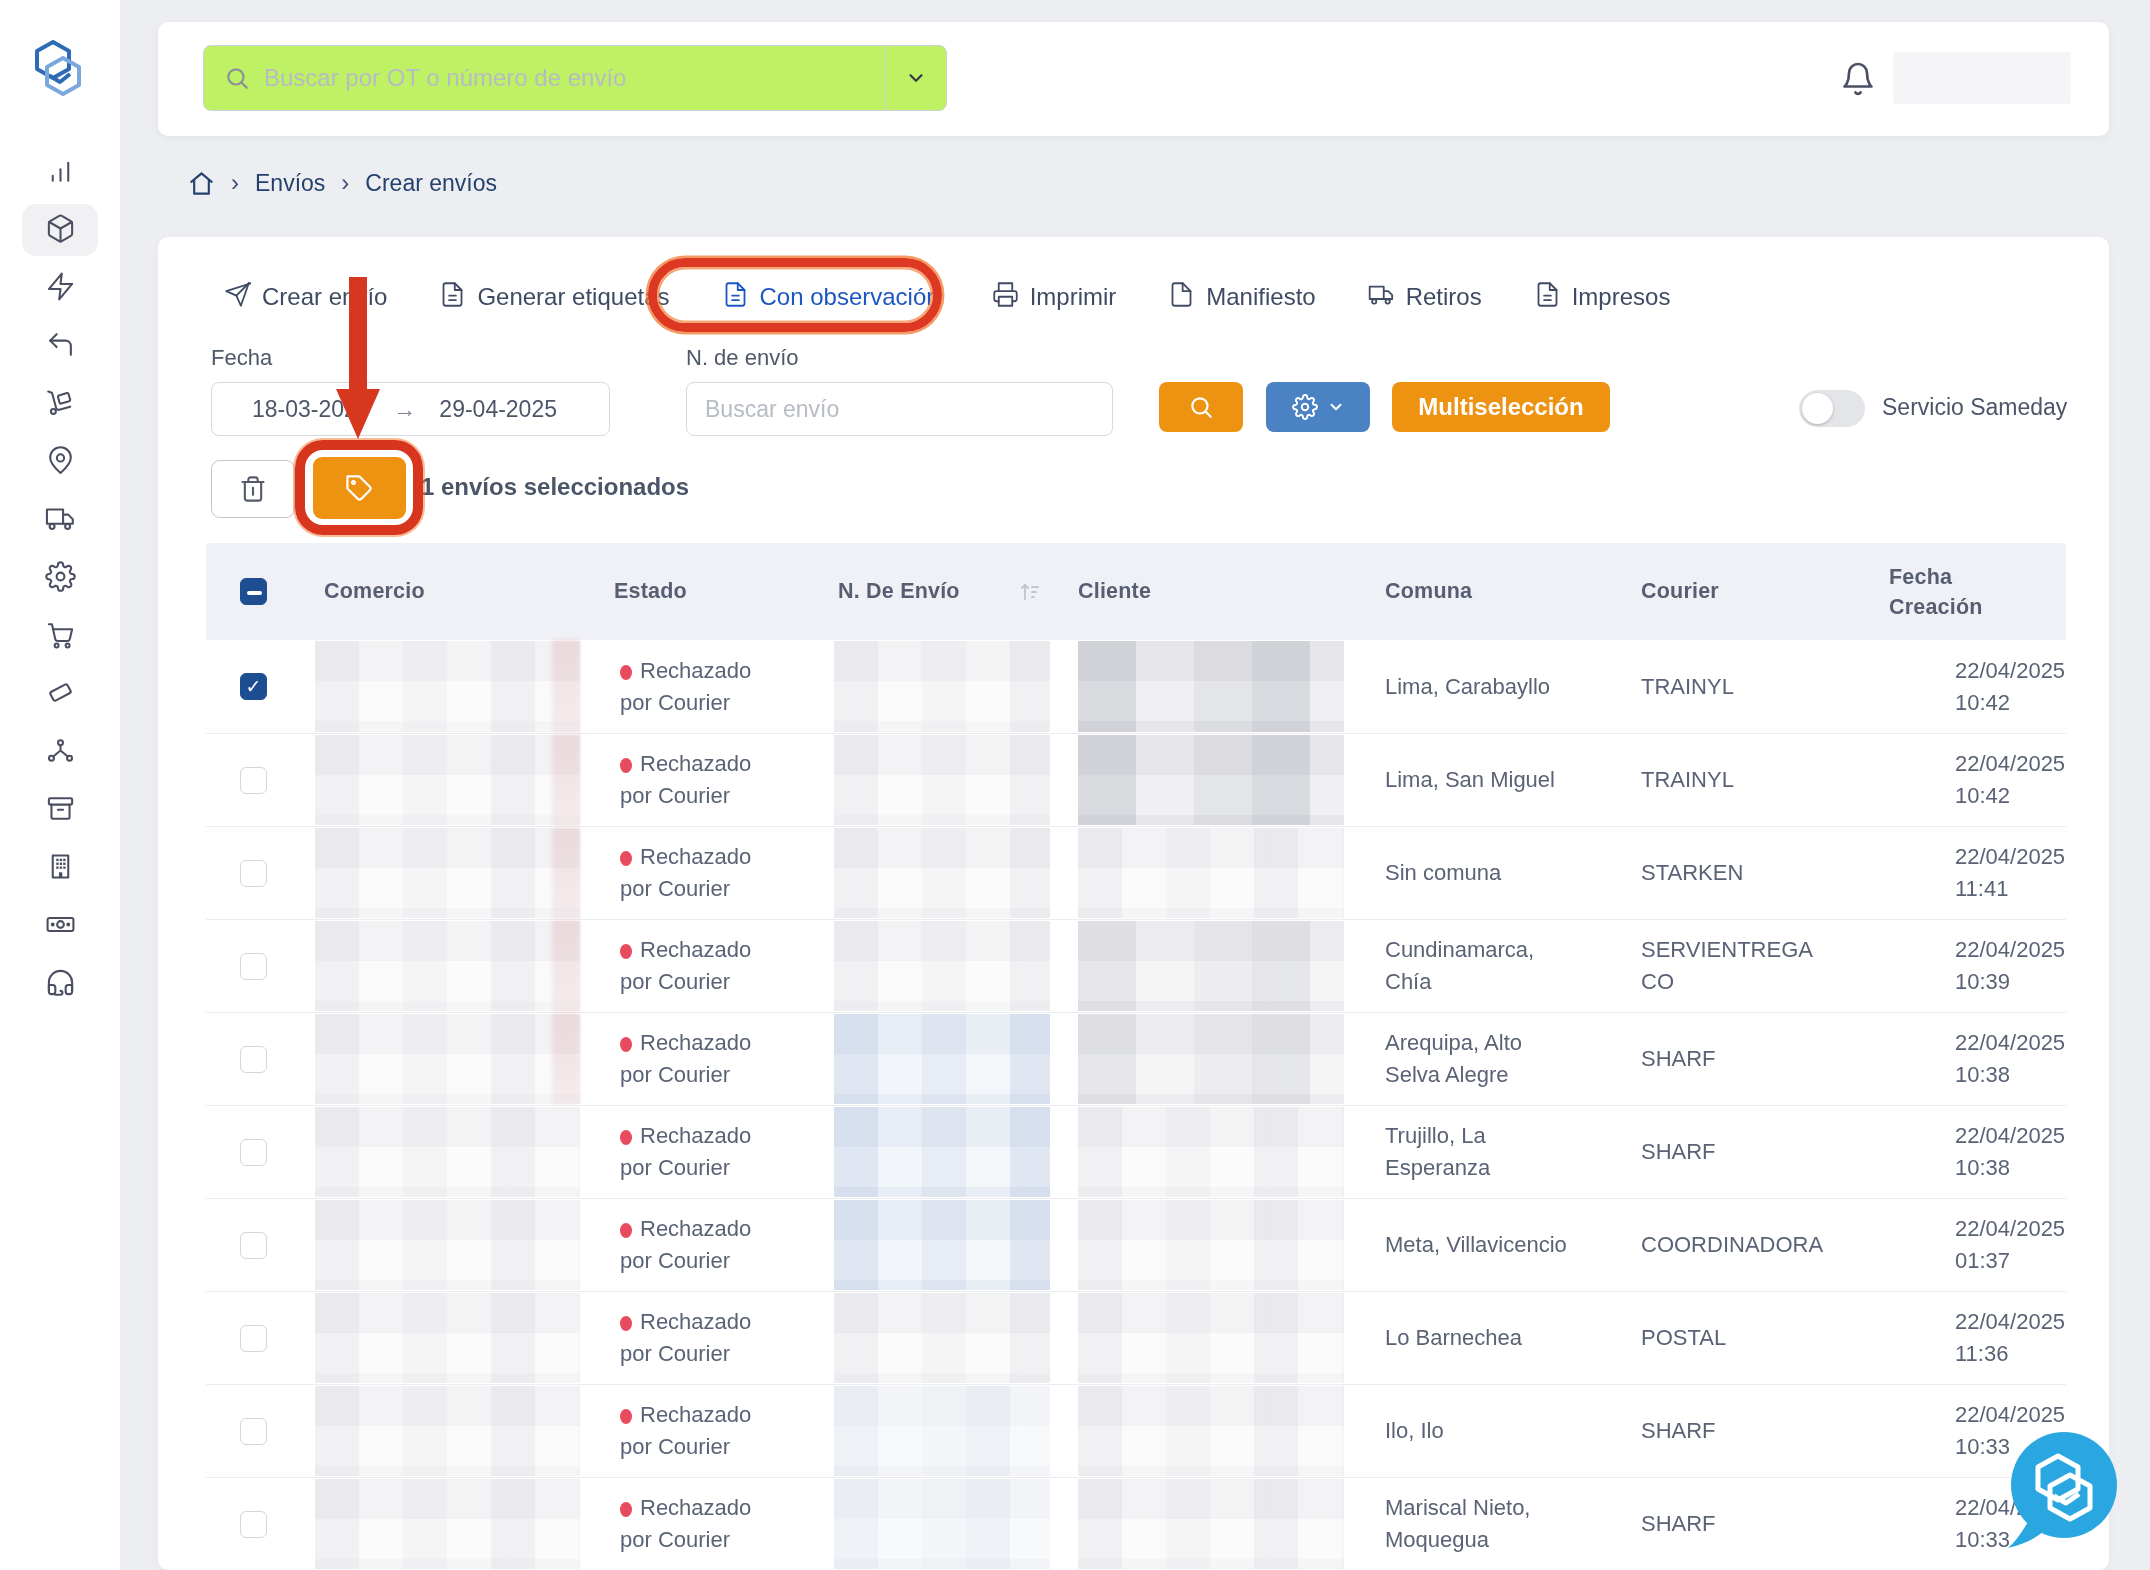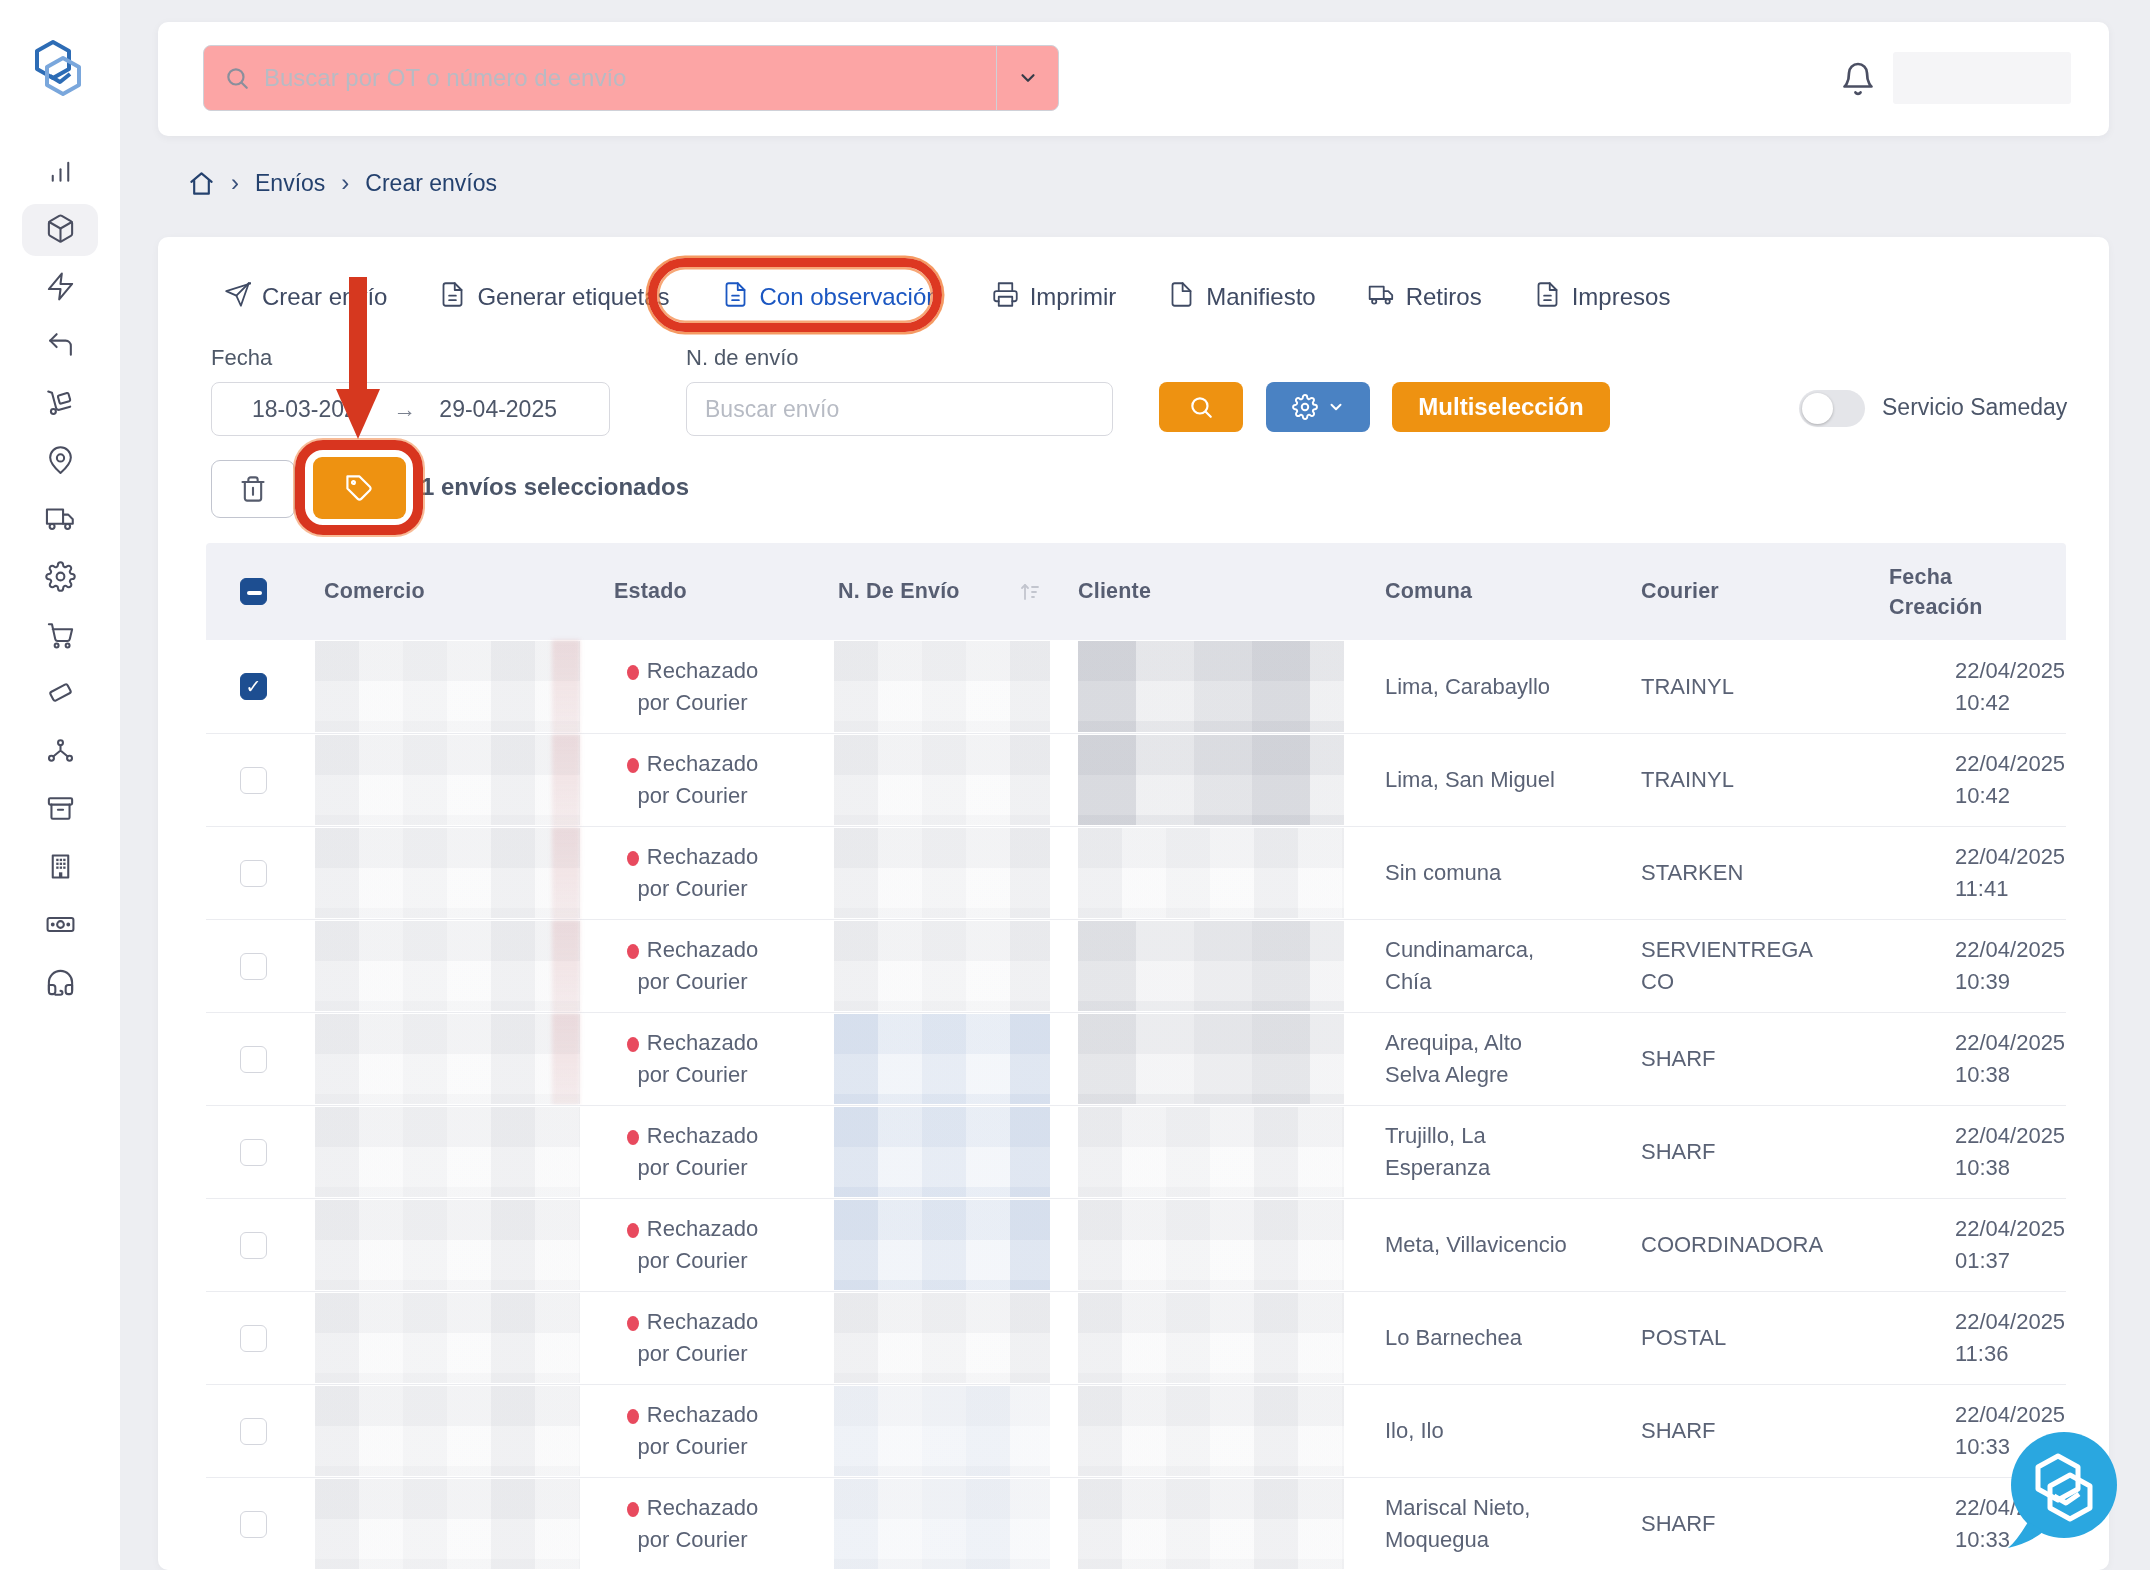--- a/index.html
+++ b/index.html
@@ -10,22 +10,22 @@
   #sidebar { position:absolute; left:0; top:0; width:120px; height:1570px; background:#ffffff; z-index:5; }
   #logo { position:absolute; left:30px; top:38px; width:56px; height:60px; }
   .side-item { position:absolute; left:22px; width:76px; height:52px; border-radius:14px;
     display:flex; align-items:center; justify-content:center; color:#4a4e60; cursor:pointer; }
   .side-item svg { width:31px; height:31px; }
   .side-item.active { background:#f1f1f4; }
 
   
   #topbar { position:absolute; left:158px; top:22px; width:1951px; height:114px; background:#fff;
     border-radius:10px; box-shadow:0 2px 8px rgba(30,35,60,.05); z-index:2; }
-  #searchwrap { position:absolute; left:45px; top:23px; width:856px; height:66px;
-    border:1.5px solid #cfd1d8; border-radius:8px; background:#fca5a5; display:flex; align-items:center; }
+  #searchwrap { position:absolute; left:45px; top:23px; width:744px; height:66px;
+    border:1.5px solid #cfd1d8; border-radius:8px; background:#bef264; display:flex; align-items:center; }
   #searchwrap .sicon { width:26px; height:26px; color:#8a8f9c; margin:0 14px 0 20px; }
   #search-input { flex:1; border:none; outline:none; font-size:24px; color:#3f4a5e;
     font-family:inherit; background:transparent; }
   #search-input::placeholder { color:#b7bbc4; }
   #search-dd { width:62px; height:100%; border-left:1.5px solid #cfd1d8; display:flex;
     align-items:center; justify-content:center; color:#363b48; cursor:pointer; }
   #search-dd svg { width:22px; height:22px; }
   #bell { position:absolute; left:1682px; top:38px; width:36px; height:38px; color:#4b4f63; cursor:pointer; }
   #userbox { position:absolute; left:1735px; top:30px; width:178px; height:52px; background:#f5f5f7; border-radius:3px; }
 
@@ -85,21 +85,21 @@
     font-size:21.5px; font-weight:700; color:#575e72; letter-spacing:.2px; }
   .hcb { left:34px; } .h-comercio{left:118px;} .h-estado{left:408px;} .h-envio{left:632px;}
   .h-sort{left:812px; color:#c2c5ce; cursor:pointer;} .h-sort svg{width:24px;height:24px;}
   .h-cliente{left:872px;} .h-comuna{left:1179px;} .h-courier{left:1435px;}
   .h-fecha{left:1683px; width:130px; line-height:30px;}
   .row { position:relative; height:93px; border-top:1px solid #ebecf0; background:#fff; }
   .row:first-child { border-top:none; }
   .cell { position:absolute; top:0; height:100%; display:flex; align-items:center;
     font-size:22px; color:#5a6275; line-height:32px; }
   .c-cb { left:34px; }
-  .c-estado { left:414px; width:145px;text-align:center; }
+  .c-estado { left:414px; width:145px; }
   .c-comuna { left:1179px; width:190px; }
   .c-courier { left:1435px; width:180px; }
   .c-fecha { left:1749px; width:140px; }
   .dot { display:inline-block; width:12px; height:15px; border-radius:50%; background:#e84a5e;
     margin-right:8px; vertical-align:-2px; }
   .cb { width:27px; height:27px; border-radius:6px; border:1.5px solid #d4d6dd; background:#fff;
     cursor:pointer; position:relative; }
   .cb.checked, .cb.ind { background:#1d4e91; border-color:#1d4e91; }
   .cb.checked::after { content:"✓"; position:absolute; inset:0; color:#fff; font-size:19px;
     font-weight:700; display:flex; align-items:center; justify-content:center; }

